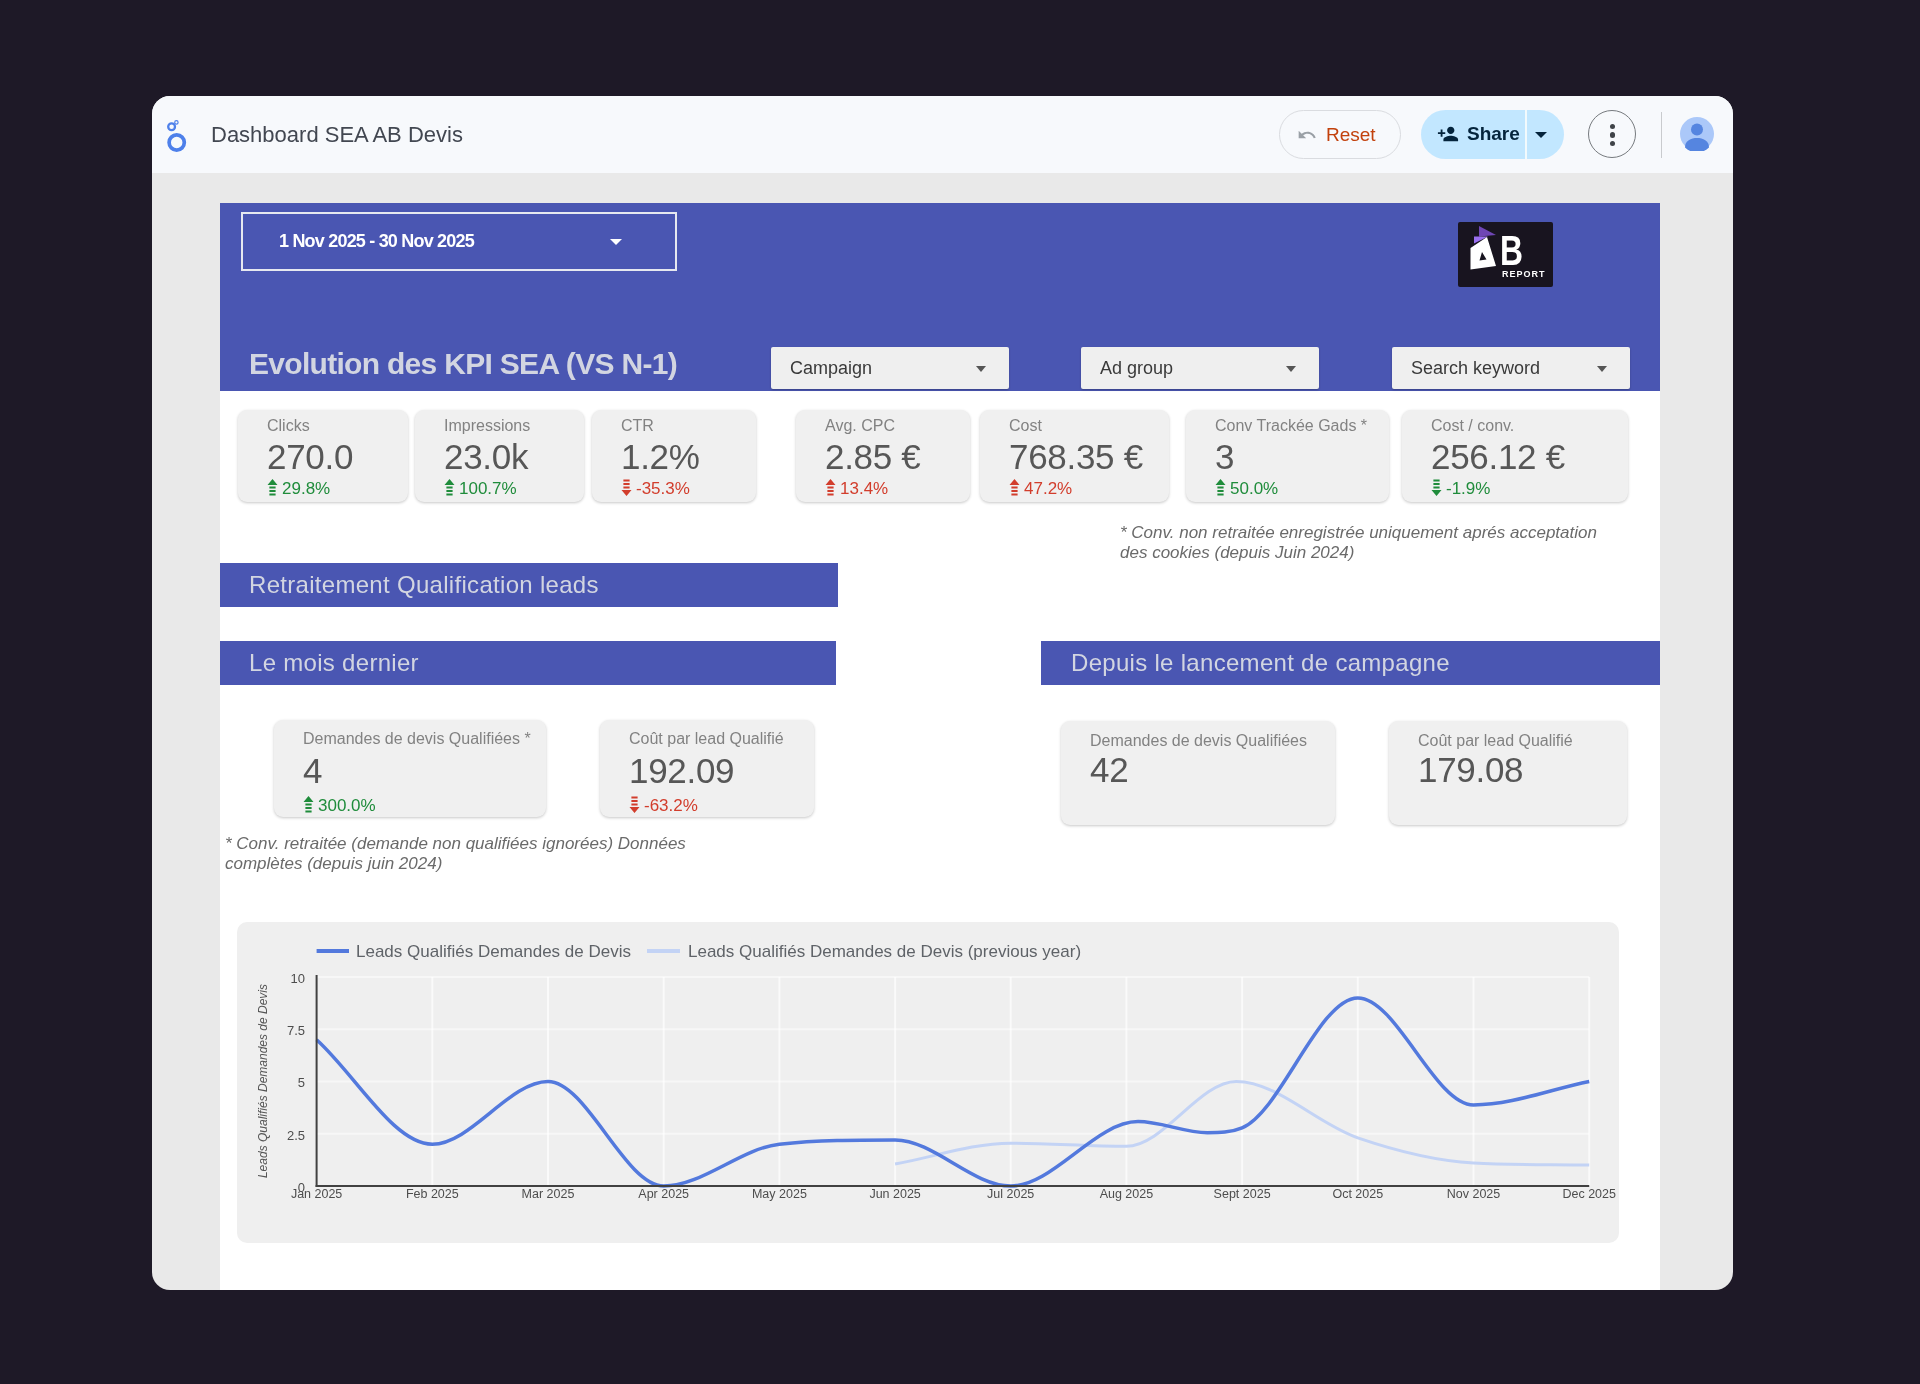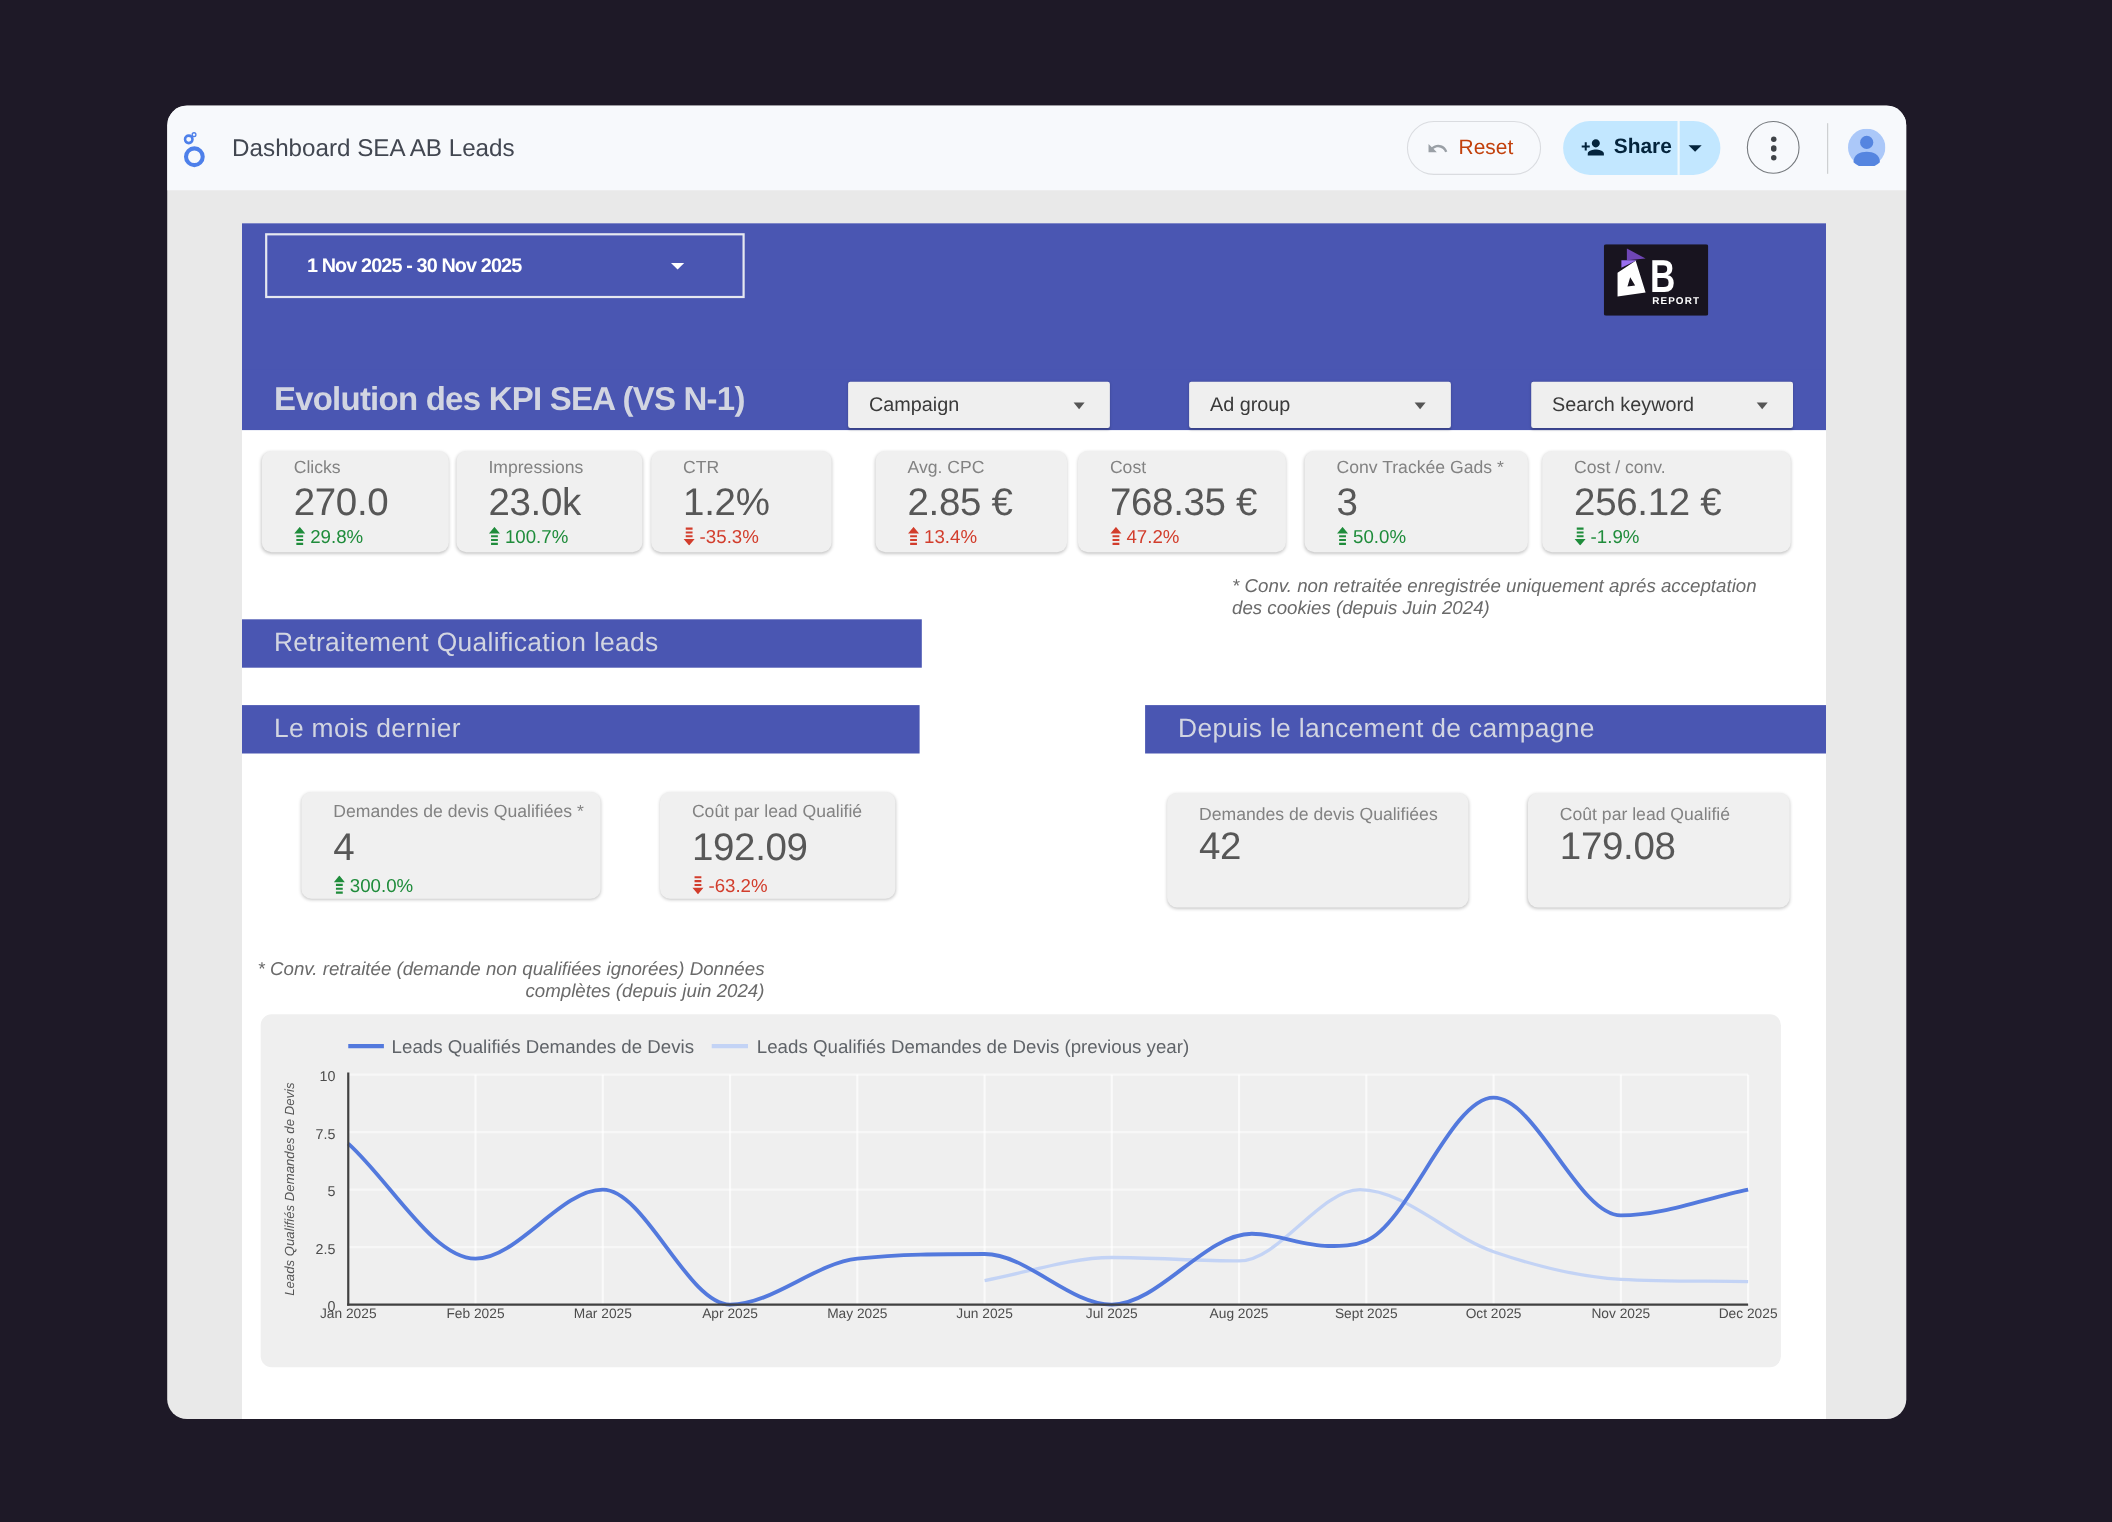--- a/index.html
+++ b/index.html
@@ -26,21 +26,21 @@
 .up { color:#1f8c3b; } .dn { color:#d23d2c; }
 .kd svg { vertical-align:-2px; margin-right:4px; }
 .note { font-style:italic; font-size:17px; color:#6a6a6a; line-height:20px; }
 .b2txt { font-size:24px; letter-spacing:0.3px; }
 </style>
 </head>
 <body>
 <div id="page">
 <div id="card" class="abs">
   <div id="topbar" class="abs"></div>
-  <div id="tbtitle" class="abs">Dashboard SEA AB Leads</div>
+  <div id="tbtitle" class="abs">Dashboard SEA AB Devis</div>
   <svg class="abs" style="left:12px;top:14px" width="40" height="50" viewBox="0 0 40 50">
     <circle cx="12.7" cy="32.5" r="7.6" fill="none" stroke="#4e80ea" stroke-width="3.7"></circle>
     <circle cx="7.6" cy="16.7" r="3.4" fill="none" stroke="#4e80ea" stroke-width="2.3"></circle>
     <circle cx="12.4" cy="12.4" r="1.7" fill="none" stroke="#4e80ea" stroke-width="1.2"></circle>
   </svg>
   <div class="abs" style="left:1127px;top:14px;width:122px;height:49px;border:1px solid #dadce0;border-radius:25px;">
     <svg class="abs" style="left:17px;top:14px" width="20" height="20" viewBox="0 0 24 24" fill="#9aa0a6">
           <path d="M12.5 8c-2.65 0-5.05.99-6.9 2.6L2 7v9h9l-3.62-3.62c1.39-1.16 3.16-1.88 5.12-1.88 3.54 0 6.55 2.31 7.6 5.5l2.37-.78c-1.39-4.19-5.32-7.22-9.97-7.22z"></path>
         </svg>
     <span class="abs" style="left:46px;top:0;line-height:47px;font-size:19px;color:#c2410c;">Reset</span>
@@ -168,21 +168,21 @@
     </div>
     <div class="kcard abs" style="left:841px;top:518px;width:274px;height:104px;">
       <div class="kt" style="top:11px;">Demandes de devis Qualifiées</div>
       <div class="kv" style="top:29px;">42</div>
     </div>
     <div class="kcard abs" style="left:1169px;top:518px;width:238px;height:104px;">
       <div class="kt" style="top:11px;">Coût par lead Qualifié</div>
       <div class="kv" style="top:29px;">179.08</div>
     </div>
 
-    <div class="note abs" style="left:5px;top:668px;width:470px;text-align:right;">* Conv. retraitée (demande non qualifiées ignorées) Données complètes (depuis juin 2024)</div>
+    <div class="note abs" style="left:5px;top:631px;width:470px;">* Conv. retraitée (demande non qualifiées ignorées) Données complètes (depuis juin 2024)</div>
 
     <div class="abs" style="left:17px;top:719px;width:1382px;height:321px;background:#efefef;border-radius:10px;"></div>
     <svg class="abs" style="left:17px;top:719px;overflow:visible" width="1382" height="321" viewBox="0 0 1382 321">
       <g transform="translate(-237,-922)">
         <g stroke="rgba(255,255,255,0.65)" stroke-width="2">
           <line x1="432.3" y1="977" x2="432.3" y2="1186"></line>
               <line x1="548" y1="977" x2="548" y2="1186"></line>
               <line x1="663.7" y1="977" x2="663.7" y2="1186"></line>
               <line x1="779.4" y1="977" x2="779.4" y2="1186"></line>
               <line x1="895.1" y1="977" x2="895.1" y2="1186"></line>

